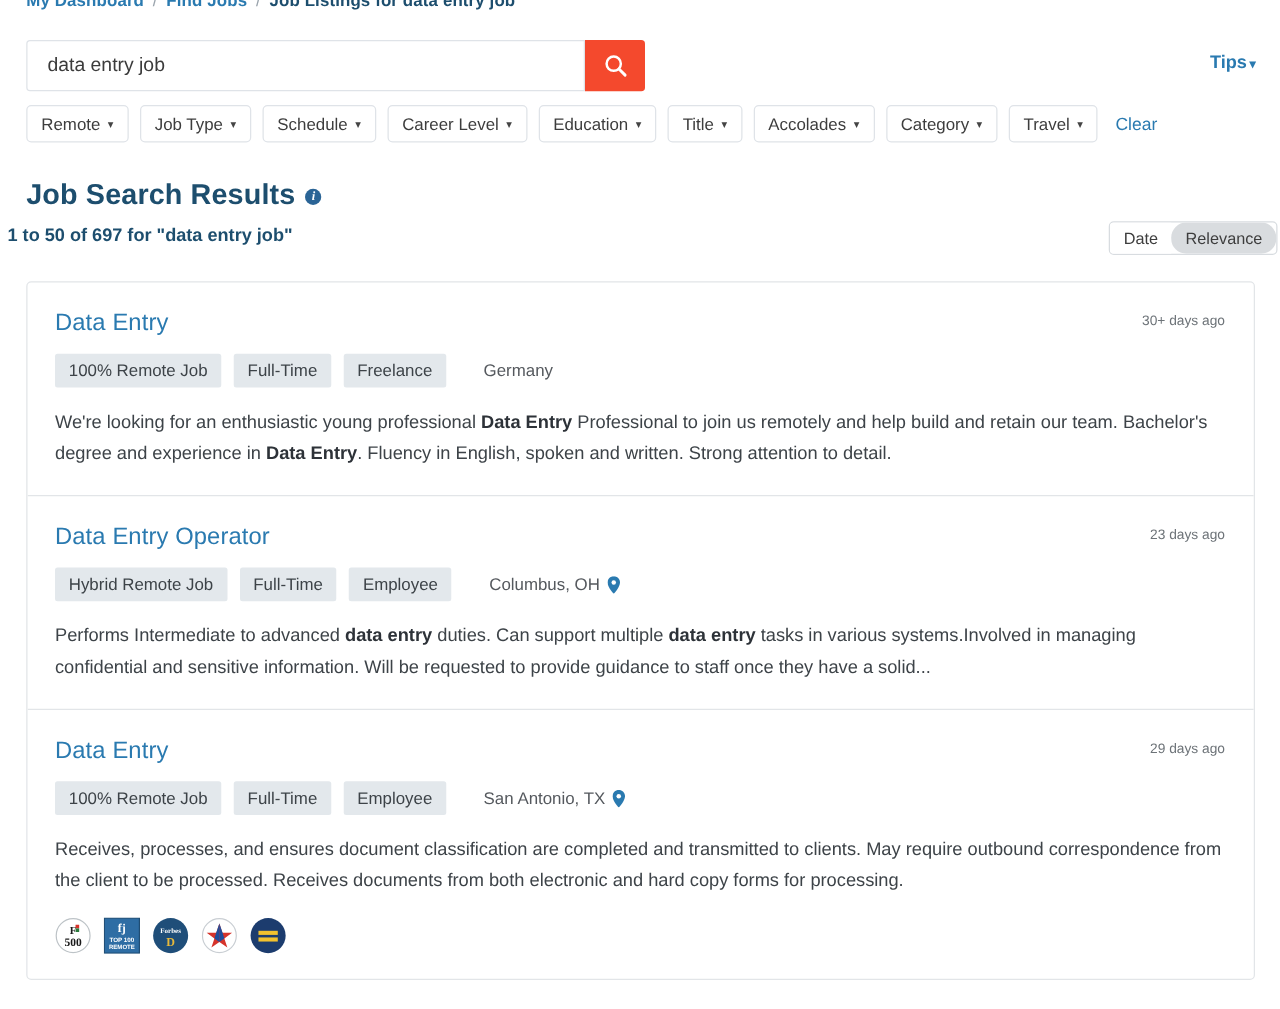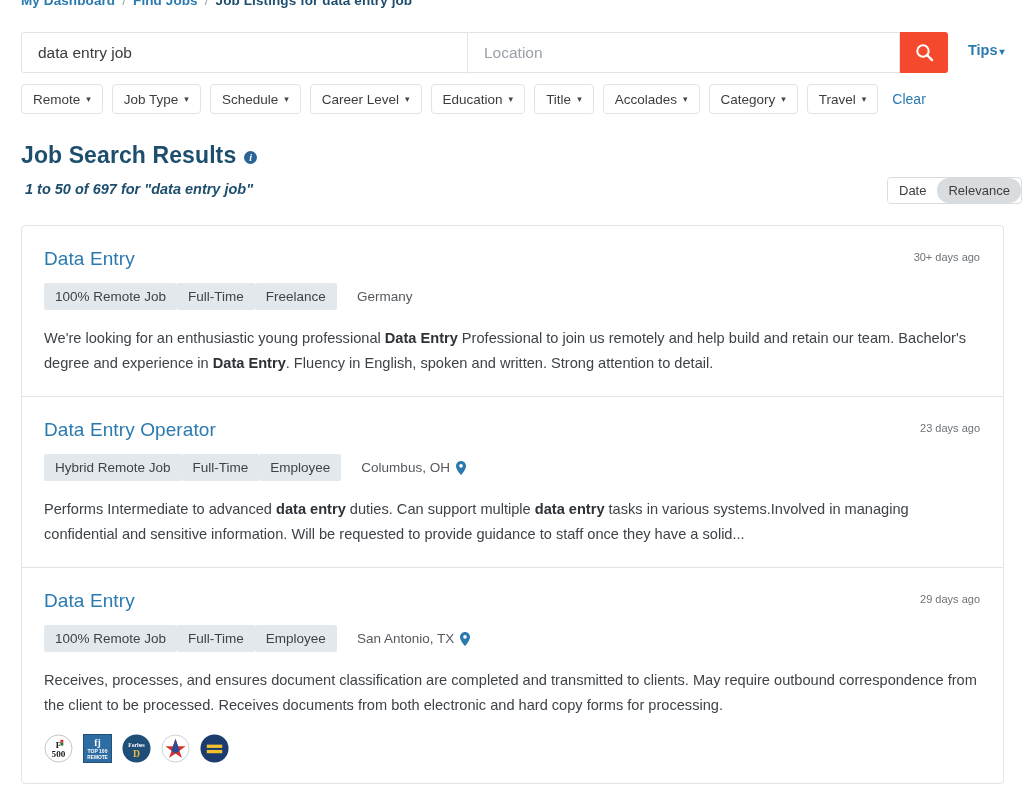--- a/index.html
+++ b/index.html
@@ -106,24 +106,23 @@
   }
   .info-icon {
     width: 13px; height: 13px; border-radius: 50%;
     background: #2a6496; color: #fff;
     font-size: 10px; font-weight: bold; font-style: italic;
     display: inline-flex; align-items: center; justify-content: center;
     font-family: "Liberation Serif", serif;
     margin-top: 3px;
   }
   .results-count {
-    position: absolute; top: 181px; left: 25px;
+    position: absolute; top: 181px; left: 6px;
     font-size: 14.5px; font-weight: bold; color: #1d4e6e;
     white-space: nowrap;
-    font-style: italic;
   }
 
   
   .sort-toggle {
     position: absolute; top: 177px; left: 887px;
     display: flex;
     border: 1px solid #d8dce0;
     border-radius: 4px;
     overflow: hidden;
     height: 27px;
@@ -157,21 +156,21 @@
     cursor: pointer; display: inline-block;
     letter-spacing: .1px;
   }
   .job-date {
     position: absolute; top: 25px; right: 23px;
     font-size: 11px; color: #6d7378;
     white-space: nowrap;
   }
   .tag-row {
     margin-top: 13px;
-    display: flex; align-items: center; 
+    display: flex; align-items: center; gap: 10px;
     flex-wrap: wrap;
   }
   .tag {
     background: #e3e8ec;
     color: #3d4348;
     font-size: 13.5px;
     padding: 6px 11px;
     border-radius: 2px;
     white-space: nowrap;
   }
@@ -203,23 +202,20 @@
 
 <div class="page">
 
   <div class="breadcrumb">
     <a>My Dashboard</a><span class="sep">/</span><a>Find Jobs</a><span class="sep">/</span><span class="current">Job Listings for data entry job</span>
   </div>
 
   <div class="searchbar">
     <div class="search-input-wrap">
       <input type="text" value="data entry job" style="">
-    </div>
-    <div class="loc-input-wrap">
-      <input type="text" placeholder="Location" style="">
     </div>
     <button class="search-btn">
       <span>
         <svg width="19" height="19" viewBox="0 0 20 20">
           <circle cx="8.4" cy="8.4" r="6" fill="none" stroke="#fff" stroke-width="2.1"></circle>
           <line x1="12.8" y1="12.8" x2="18" y2="18" stroke="#fff" stroke-width="2.4" stroke-linecap="round"></line>
         </svg>
       </span>
     </button>
   </div>

